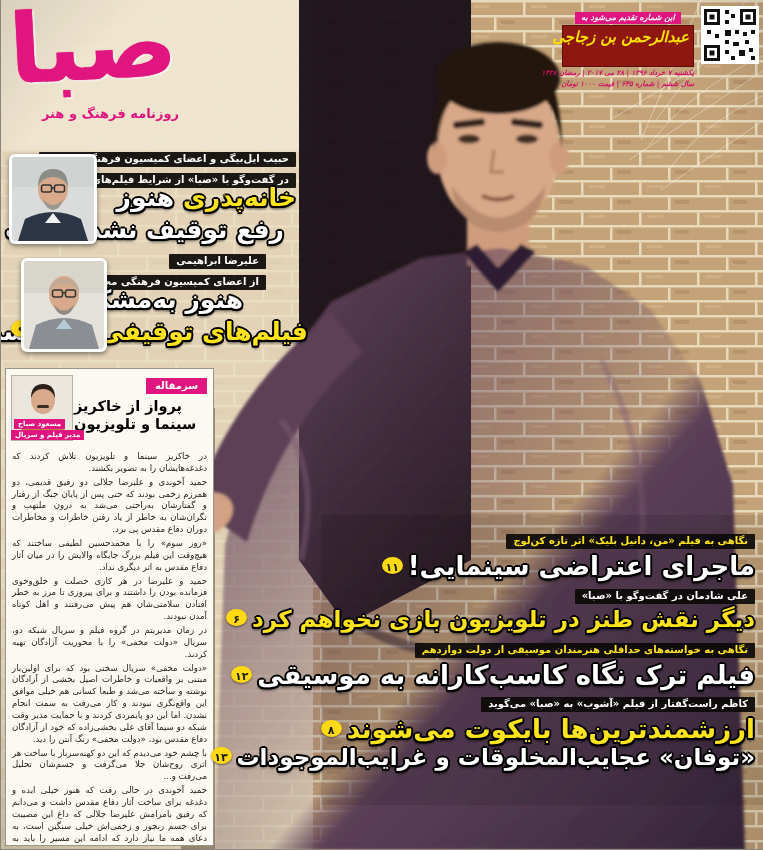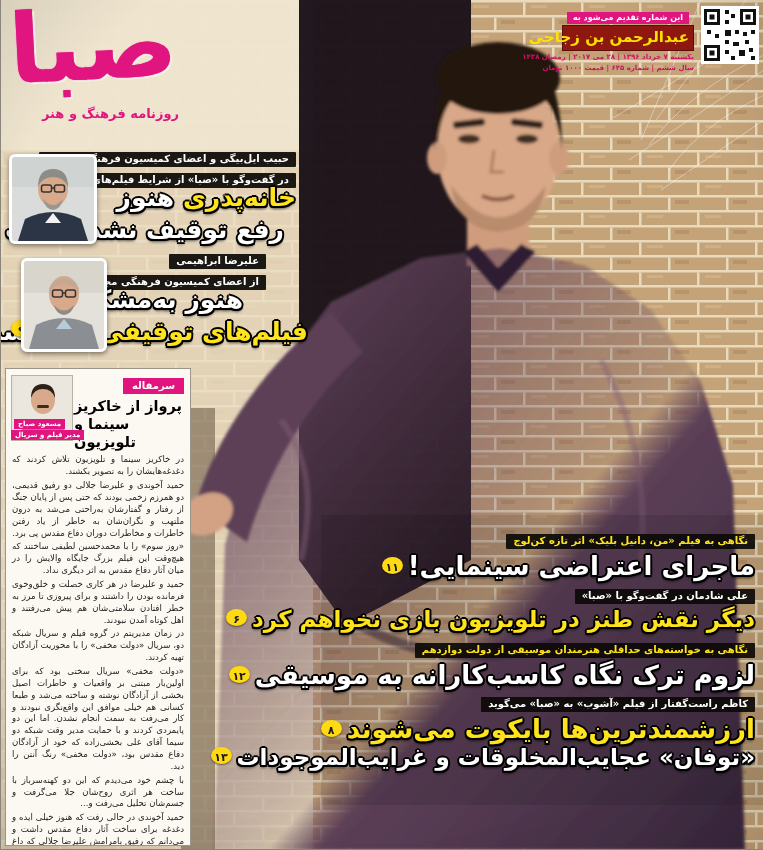--- a/index.html
+++ b/index.html
@@ -15,23 +15,23 @@
     position:absolute;left:4px;top:-4px;width:176px;text-align:center;
     font-size:96px;font-weight:bold;color:#e0157f;line-height:1.05;
     transform:rotate(-3deg);letter-spacing:-4px;
     text-shadow:0 0 1px #e0157f, 2px 2px 0 rgba(255,255,255,.55);
   }
   .tagline{
     position:absolute;left:18px;top:106px;width:160px;text-align:right;
     color:#e0157f;font-weight:bold;font-size:13px;
   }
   
-  .dedication{position:absolute;right:69px;top:5px;width:132px;text-align:center;}
+  .dedication{position:absolute;right:69px;top:5px;width:132px;text-align:center;font-style:italic;}
   .ded-label{display:inline-block;background:#e0157f;color:#fff;font-size:8px;font-weight:bold;padding:1px 6px 2px;}
-  .ded-name{margin-top:1px;background:#8e1710;border:1px solid #5c0d08;color:#ffe100;font-weight:bold;font-size:15px;padding:2px 4px 4px;white-space:nowrap;}
+  .ded-name{margin-top:1px;background:#8e1710;border:1px solid #5c0d08;color:#ffe100;font-weight:bold;font-size:15px;padding:2px 4px 20px;white-space:nowrap;}
   .ded-meta{margin-top:2px;font-size:7px;font-weight:bold;color:#cf1166;line-height:1.35;white-space:nowrap;}
   
   .chip{display:inline-block;background:rgba(12,10,8,.93);color:#fff;font-size:10.5px;font-weight:bold;padding:1px 7px 3px;margin-bottom:2px;border-radius:1px;}
   .chip.small{font-size:10px;}
   .chip.yellow{color:#ffe41c;}
   .kickers{line-height:1.1;text-align:right;}
   
   .hl{font-weight:bold;white-space:nowrap;line-height:1.1;
       text-shadow:2px 0 0 #000,-2px 0 0 #000,0 2px 0 #000,0 -2px 0 #000,
                   1.5px 1.5px 0 #000,-1.5px 1.5px 0 #000,1.5px -1.5px 0 #000,-1.5px -1.5px 0 #000,
@@ -42,21 +42,21 @@
          color:#1a1a1a;font-size:11px;font-weight:bold;line-height:21px;text-align:center;
          vertical-align:4px;text-shadow:none;box-shadow:0 1px 2px rgba(0,0,0,.5);margin-right:5px;}
   .news-blk{position:absolute;right:8px;text-align:right;}
   .news-blk .hl{font-size:26px;margin-top:1px;}
   .news-blk .hl.long{font-size:23px;}
   
   .photo-frame{position:absolute;background:#fff;border:3px solid #fff;border-radius:6px;box-shadow:0 2px 5px rgba(0,0,0,.45);overflow:hidden;}
   .story-hl1{font-size:25px;}
   .story-hl2{font-size:25px;}
   
-  .editorial{position:absolute;left:4px;top:368px;width:186px;height:478px;background:#fcf9f3;
+  .editorial{position:absolute;left:4px;top:368px;width:209px;height:478px;background:#fcf9f3;
              border:1px solid #9a9489;box-sizing:border-box;padding:5px 6px;overflow:hidden;direction:rtl;}
   .ed-label{display:inline-block;background:#e0157f;color:#fff;font-size:10px;font-weight:bold;padding:2px 9px 3px;margin-bottom:3px;}
   .ed-title{color:#000000;font-weight:bold;font-size:14.5px;line-height:1.25;text-align:left;}
   .ed-photo{position:absolute;left:5px;top:6px;width:60px;height:64px;border:1px solid #b9b2a4;background:#e8e3da;}
   .ed-chip{position:absolute;background:#e0157f;color:#fff;font-size:7px;font-weight:bold;padding:1px 4px;white-space:nowrap;}
   .ed-chip.c1{left:8px;top:50px;}
   .ed-chip.c2{left:5px;top:61px;}
   .ed-head{min-height:74px;padding-left:62px;}
   .ed-body{margin-top:3px;font-size:8.6px;line-height:1.38;text-align:justify;color:#1c1c1c;}
   .ed-body p{margin:0 0 2px;}
@@ -277,21 +277,21 @@
     <div class="hl t-white"><span>ماجرای اعتراضی سینمایی!</span><span class="badge">۱۱</span></div>
   </div>
 
   <div class="news-blk" style="top:584px;">
     <div><span class="chip small">علی شادمان در گفت‌وگو با «صبا»</span></div>
     <div class="hl long t-yellow"><span>دیگر نقش طنز در تلویزیون بازی نخواهم کرد</span><span class="badge">۶</span></div>
   </div>
 
   <div class="news-blk" style="top:638px;">
     <div><span class="chip small yellow">نگاهی به خواسته‌های حداقلی هنرمندان موسیقی از دولت دوازدهم</span></div>
-    <div class="hl t-white"><span>لزوم ترک نگاه کاسب‌کارانه به موسیقی</span><span class="badge">۱۲</span></div>
+    <div class="hl t-white"><span>فیلم ترک نگاه کاسب‌کارانه به موسیقی</span><span class="badge">۱۲</span></div>
   </div>
 
   <div class="news-blk" style="top:692px;">
     <div><span class="chip small">کاظم راست‌گفتار از فیلم «آشوب» به «صبا» می‌گوید</span></div>
     <div class="hl t-yellow"><span>ارزشمندترین‌ها بایکوت می‌شوند</span><span class="badge">۸</span></div>
   </div>
 
   <div class="news-blk" style="top:744px;">
     <div class="hl long t-white"><span>«توفان» عجایب‌المخلوقات و غرایب‌الموجودات</span><span class="badge">۱۳</span></div>
   </div>

